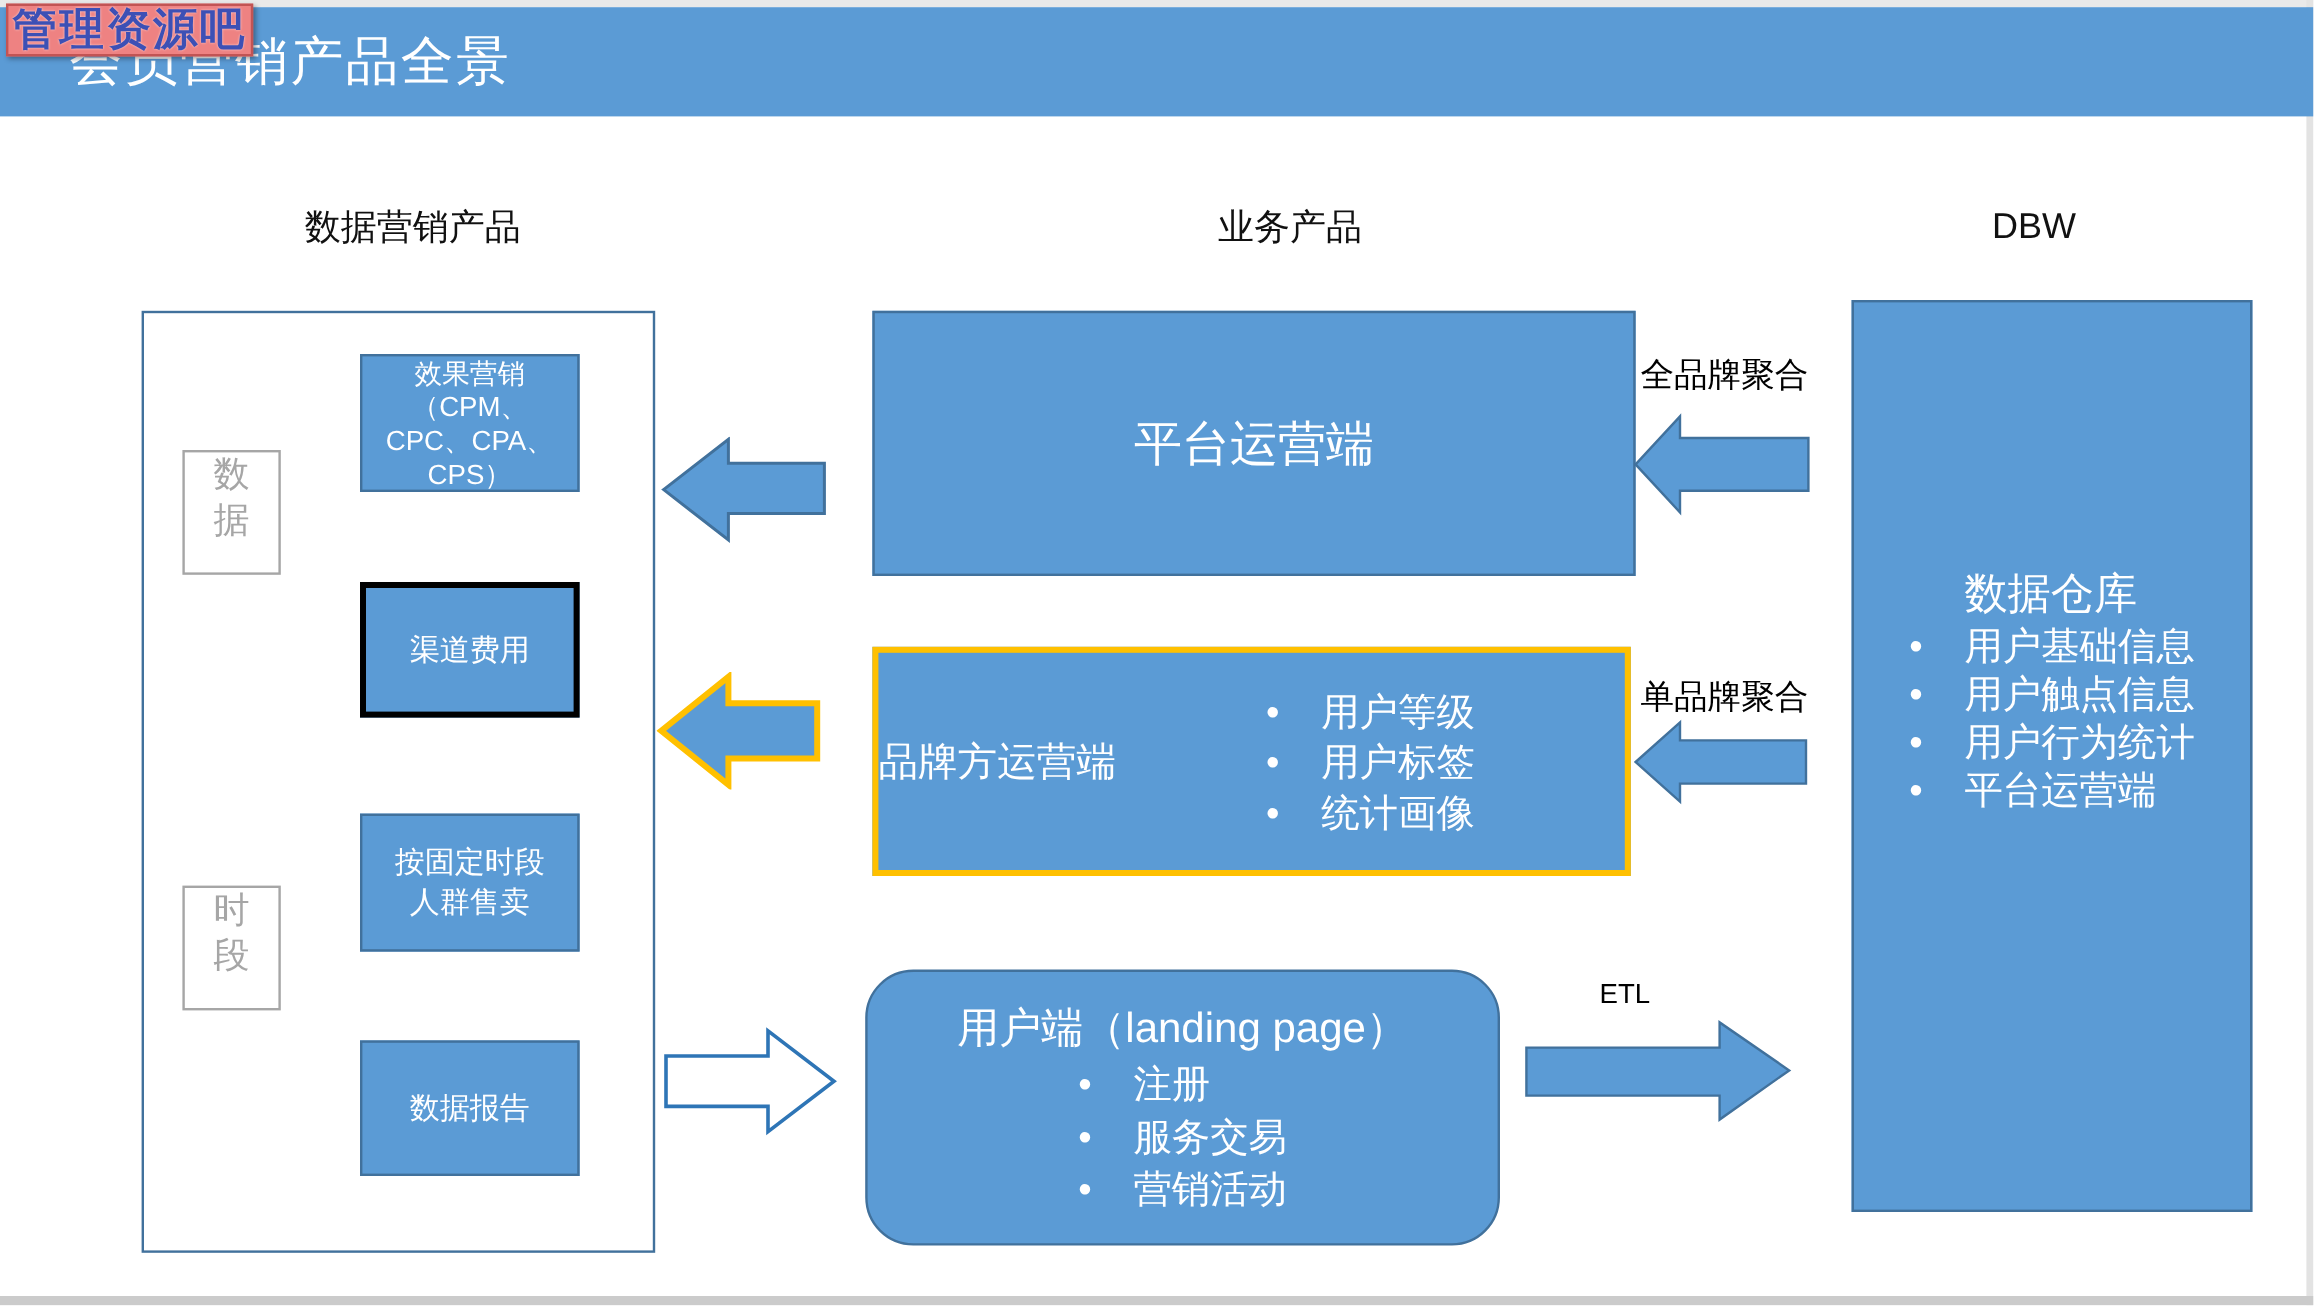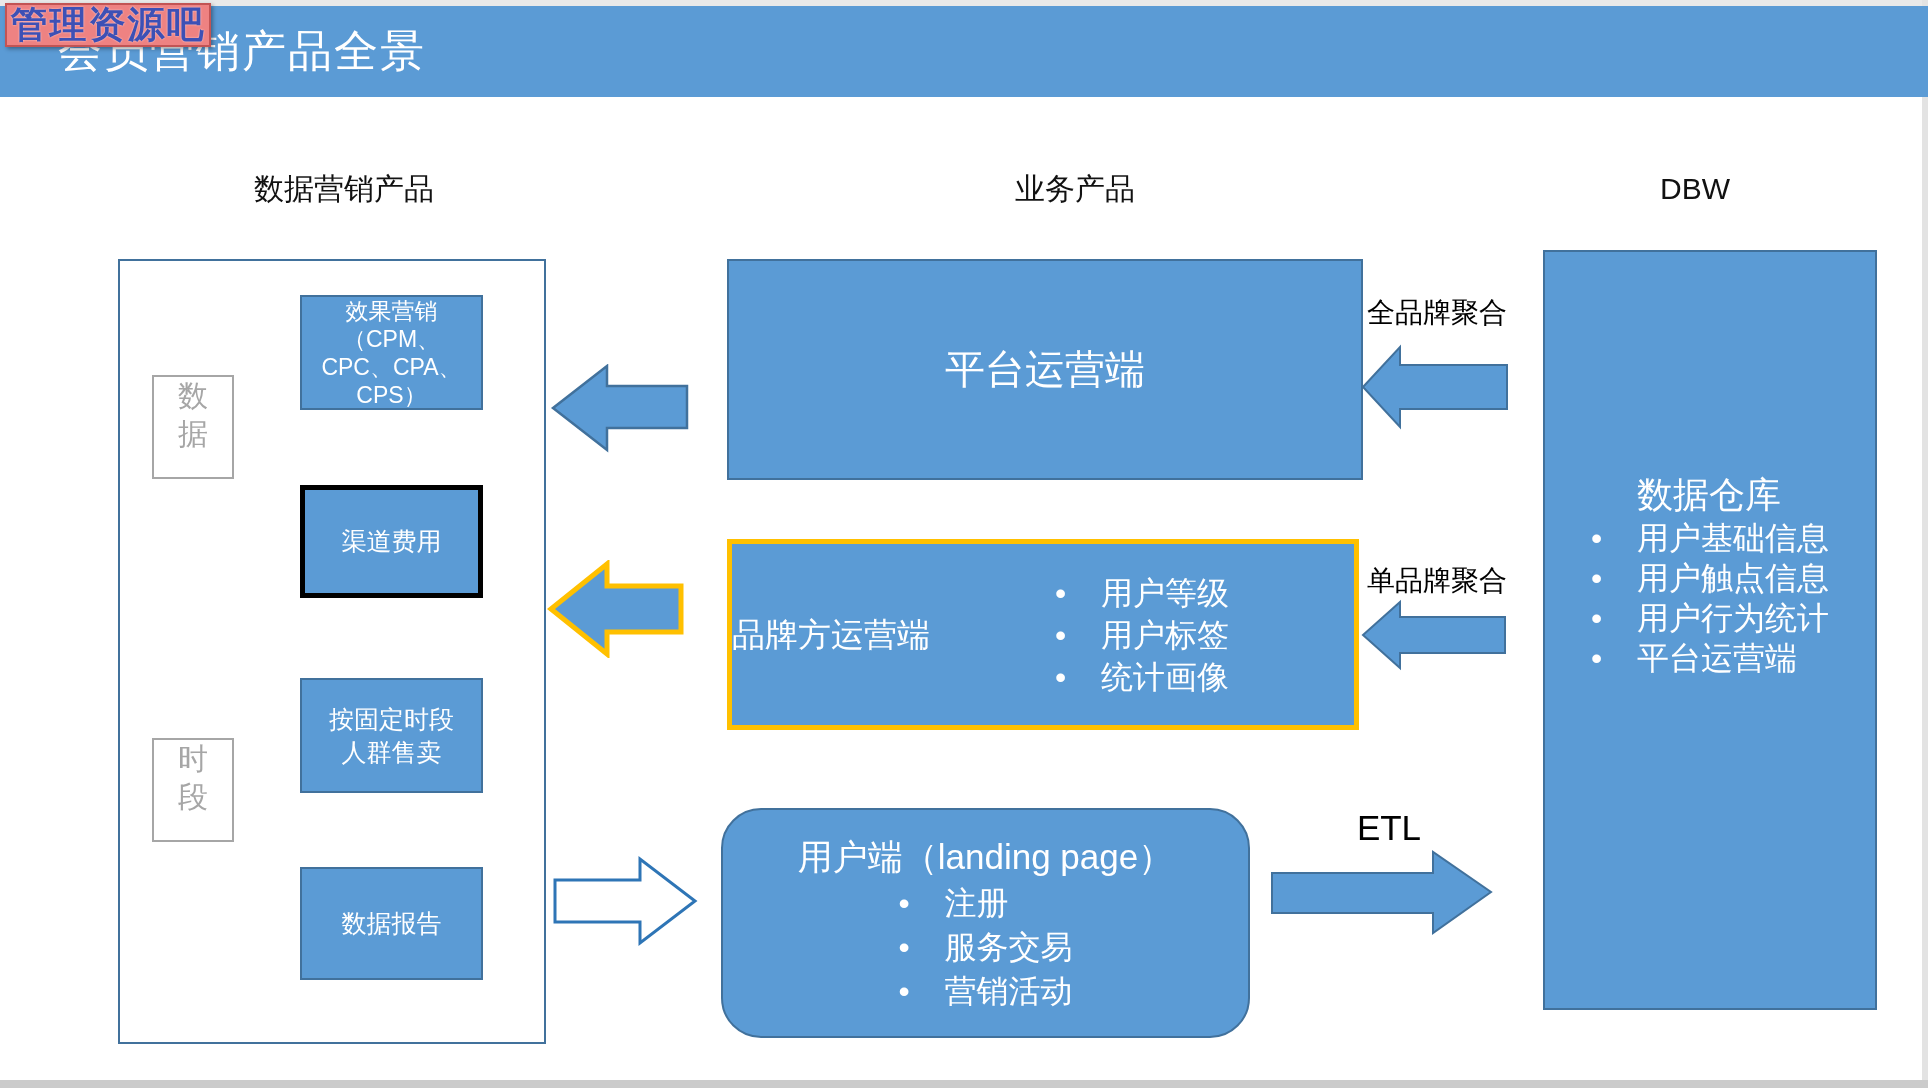--- a/index.html
+++ b/index.html
@@ -57,21 +57,21 @@
   .user-box .bullet-row{font-size:32px;line-height:44px;}
   
   .dbw-box{left:1543px;top:250px;width:334px;height:760px;flex-direction:column;justify-content:center;}
   .dbw-content{width:fit-content;margin:0 auto;text-align:left;transform:translateY(-55px);}
   .dbw-content .box-title{font-size:36px;line-height:46px;padding-left:46px;}
   .dbw-content .bullet-row{font-size:32px;line-height:40px;}
   
   .arrow-label{color:#000;white-space:nowrap;display:flex;align-items:center;justify-content:center;}
   .lbl-fullbrand{left:1362px;top:296px;width:150px;height:34px;font-size:28px;}
   .lbl-singlebrand{left:1362px;top:564px;width:150px;height:34px;font-size:28px;}
-  .lbl-etl{left:1319px;top:808px;width:140px;height:40px;font-size:35px;}
+  .lbl-etl{left:1284px;top:808px;width:140px;height:40px;font-size:23px;}
   svg{display:block;}
 </style>
 </head>
 <body>
 
 <div id="page">
 
   <div class="abs top-strip"></div>
   <div class="abs right-strip"></div>
   <div class="abs bottom-strip"></div>

